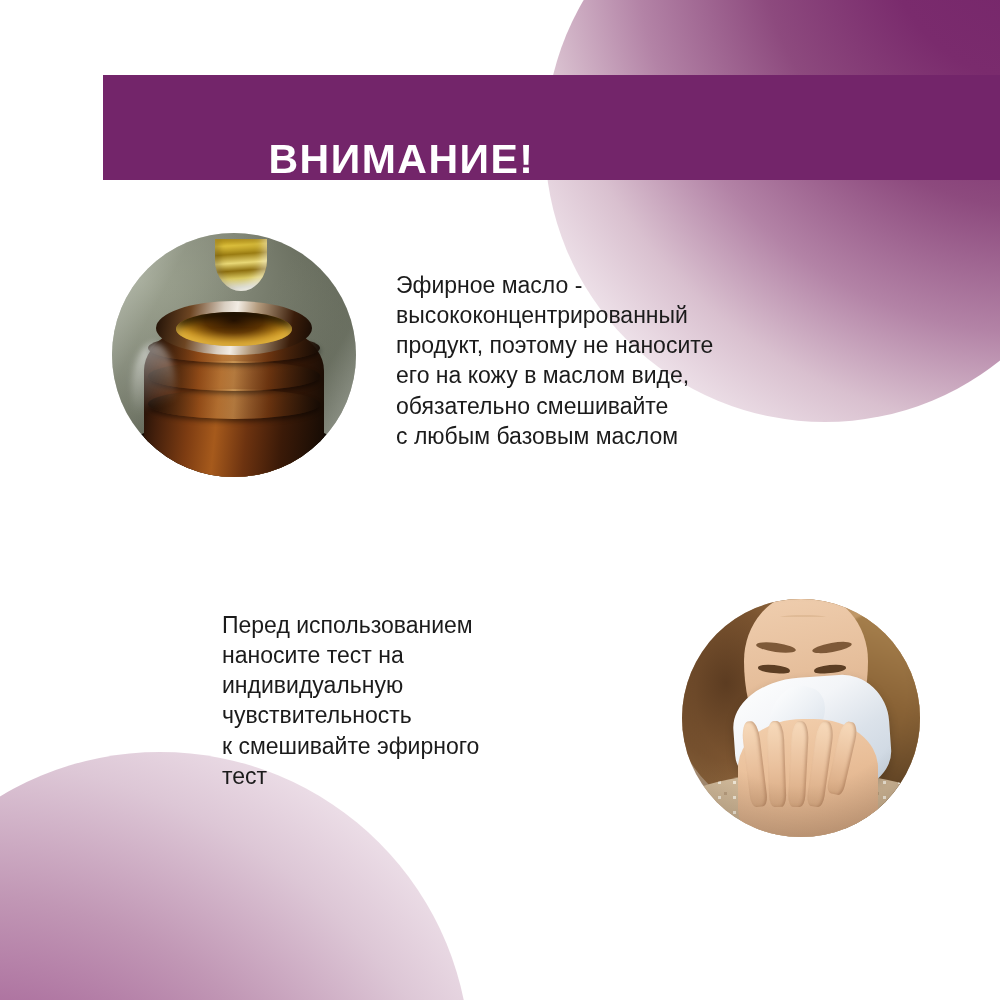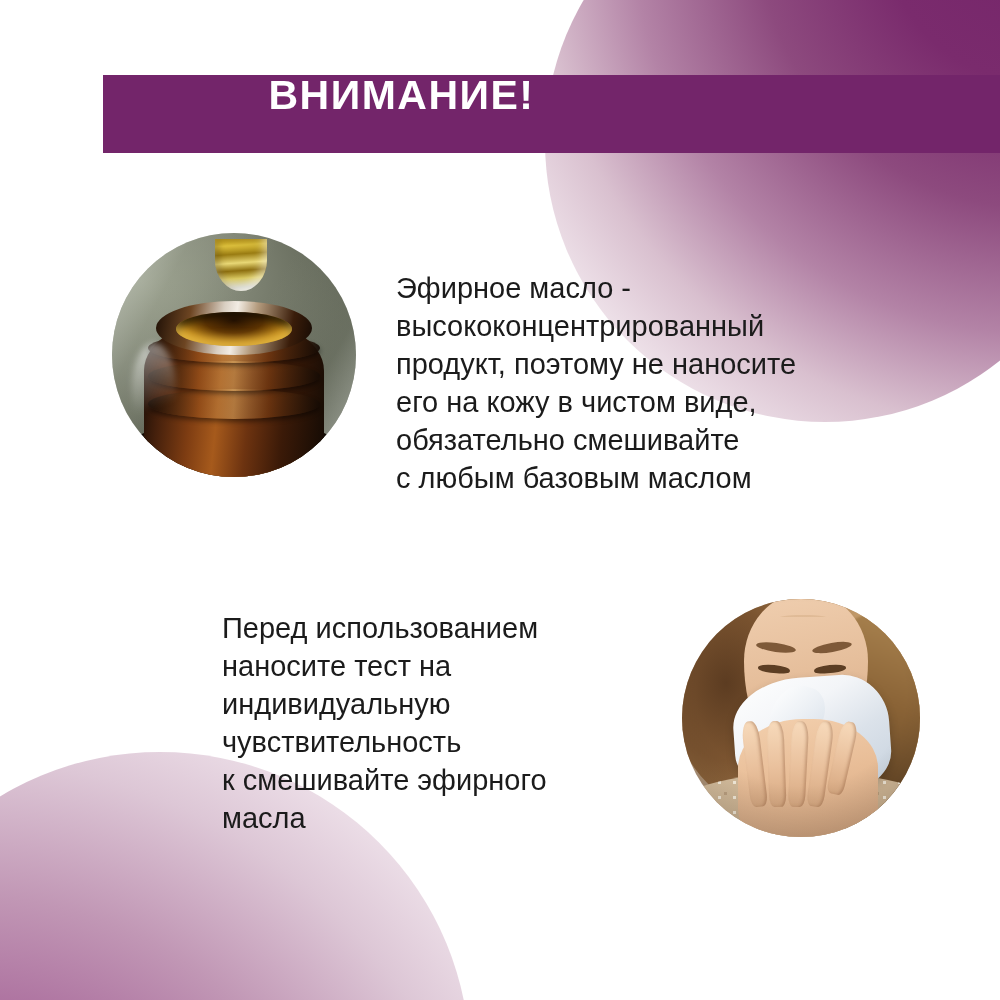--- a/index.html
+++ b/index.html
@@ -52,24 +52,24 @@
         #f2e7ee 88%,
         #fbf7fa 100%);
   }
 
   
   .banner {
     position:absolute;
     left:103px;
     top:75px;
     width:897px;
-    height:78px;
+    height:105px;
     background:#73256a;
     display:flex;
-    align-items:flex-start;
+    align-items:flex-end;
     justify-content:center;
   }
   .banner-title {
     color:#ffffff;
     font-size:41px;
     font-weight:bold;
     letter-spacing:1.5px;
     line-height:1;
     padding-right:300px;
     white-space:nowrap;
@@ -278,21 +278,21 @@
   }
   .w-shadow {
     position:absolute; inset:0;
     background:radial-gradient(ellipse 80% 70% at 50% 40%, rgba(0,0,0,0) 55%, rgba(0,0,0,.22) 100%);
   }
 
   
   .body-text {
     position:absolute;
     color:#1b1b1b;
-    font-size:29px;
+    font-size:23px;
     line-height:1.31;
     font-weight:400;
   }
   .text-block-1 {
     left:396px;
     top:270px;
     width:470px;
     text-align:left;
   }
   .text-block-2 {
@@ -329,32 +329,32 @@
       <div class="oil-mouth-inner"></div>
       <div class="oil-drop"></div>
       <div class="oil-hl"></div>
     </div>
   </div>
 
   <div class="body-text text-block-1">
     <span class="ln">Эфирное масло -</span>
     <span class="ln">высококонцентрированный</span>
     <span class="ln">продукт, поэтому не наносите</span>
-    <span class="ln">его на кожу в чистом виде,</span>
+    <span class="ln">его на кожу в маслом виде,</span>
     <span class="ln">обязательно смешивайте</span>
     <span class="ln">с любым базовым маслом</span>
   </div>
 
   <div class="body-text text-block-2">
     <span class="ln">Перед использованием</span>
     <span class="ln">наносите тест на</span>
     <span class="ln">индивидуальную</span>
     <span class="ln">чувствительность</span>
     <span class="ln">к смешивайте эфирного</span>
-    <span class="ln">масла</span>
+    <span class="ln">тест</span>
   </div>
 
   <div class="photo-circle photo-woman">
     <div class="photo-inner">
       <div class="w-bg"></div>
       <div class="w-hair"></div>
       <div class="w-hair-r"></div>
       <div class="w-face"></div>
       <div class="w-forehead-lines"></div>
       <div class="w-brow-l"></div>

